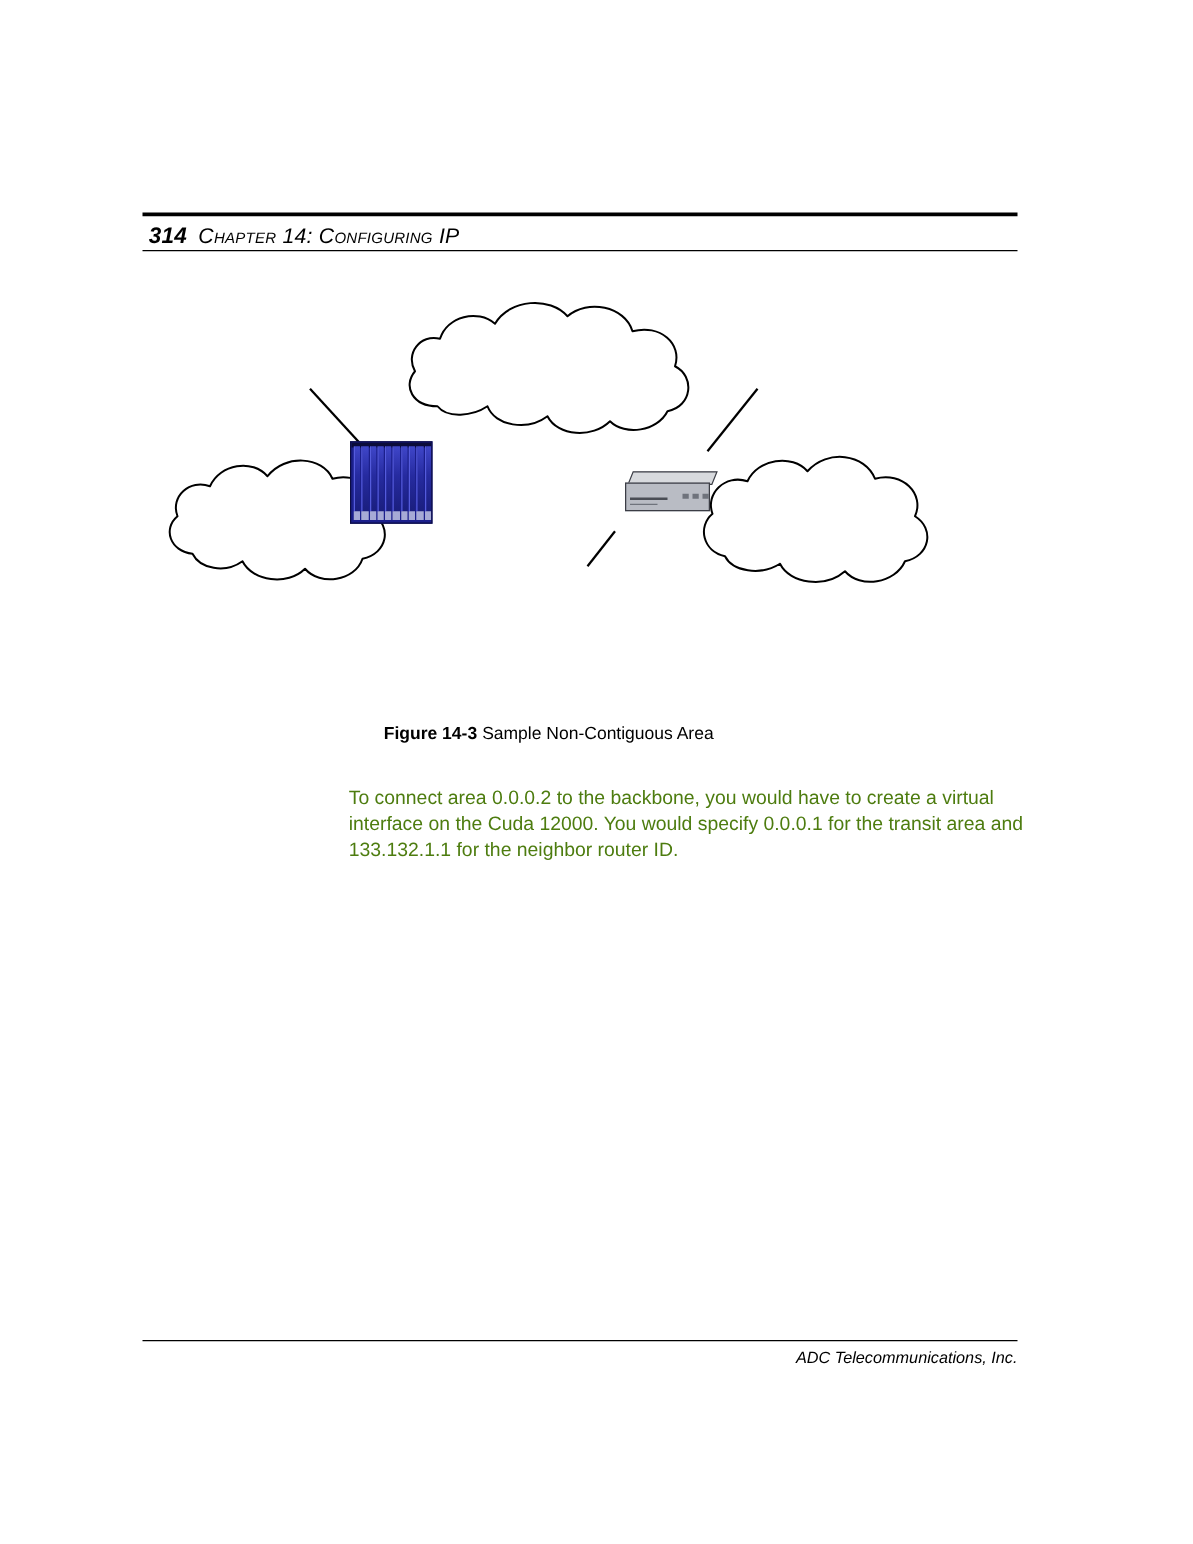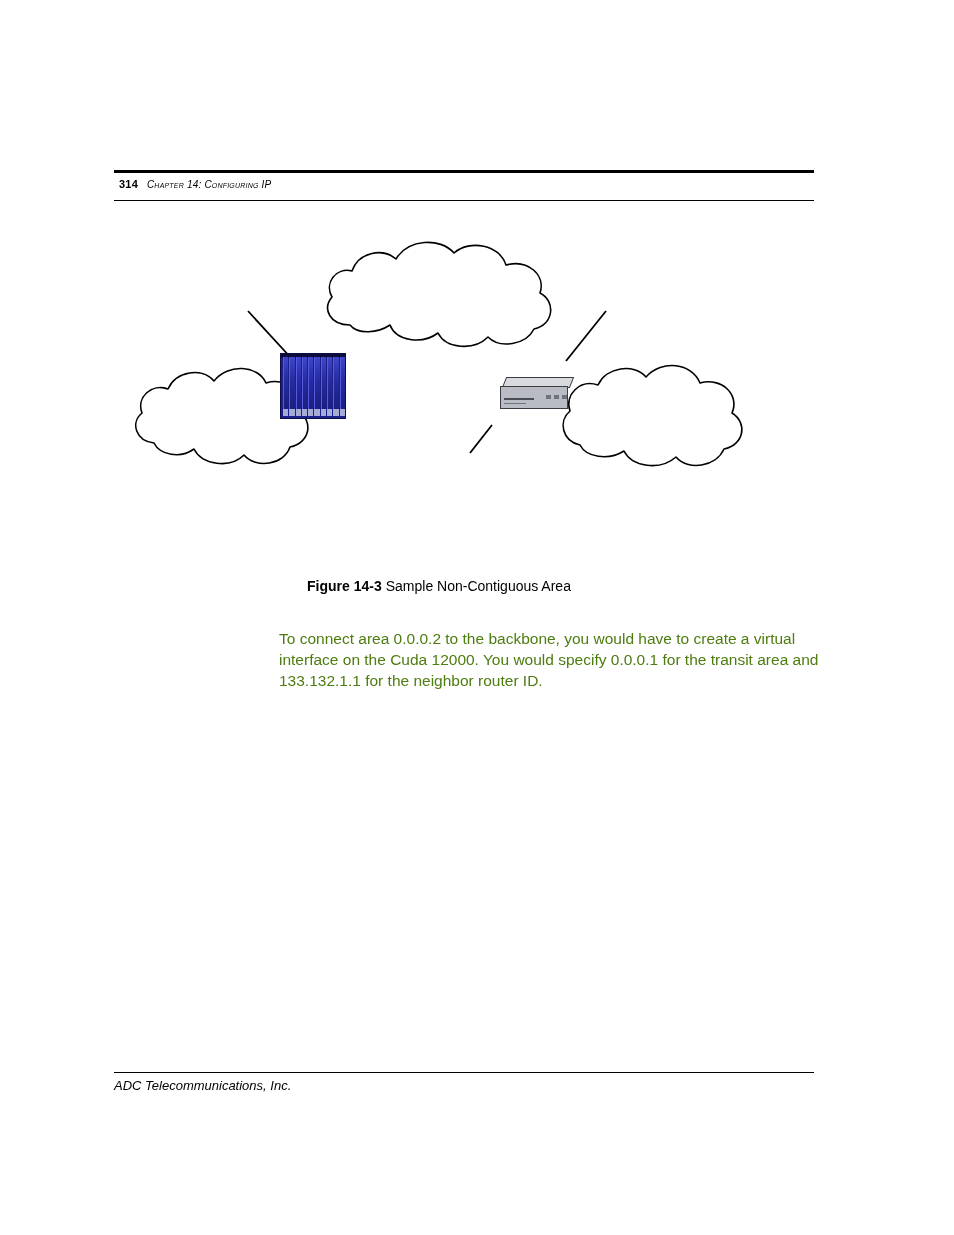--- a/index.html
+++ b/index.html
@@ -43,27 +43,28 @@
   .header-text {
     position: absolute;
     left: 119px;
     top: 178px;
     white-space: nowrap;
     font-size: 11.5px;
     letter-spacing: 0.2px;
   }
   .header-text .page-num {
     font-weight: bold;
-    font-size: 11px;
+    font-size: 18px;
+    font-style: italic;
   }
   .header-text .chapter {
     font-style: italic;
     font-variant: small-caps;
     margin-left: 9px;
-    font-size: 10px;
+    font-size: 17px;
   }
 
   
   .figure-area {
     position: absolute;
     left: 114px;
     top: 225px;
     width: 700px;
     height: 335px;
   }
@@ -210,20 +211,21 @@
     top: 1072px;
     width: 700px;
     height: 1px;
     background: #000000;
   }
   .footer-text {
     position: absolute;
     left: 114px;
     top: 1078px;
     width: 700px;
+    text-align: right;
     font-size: 13px;
     font-style: italic;
   }
 </style>
 </head>
 <body>
 
 <div class="page">
 
   <div class="header-rule-top"></div>

